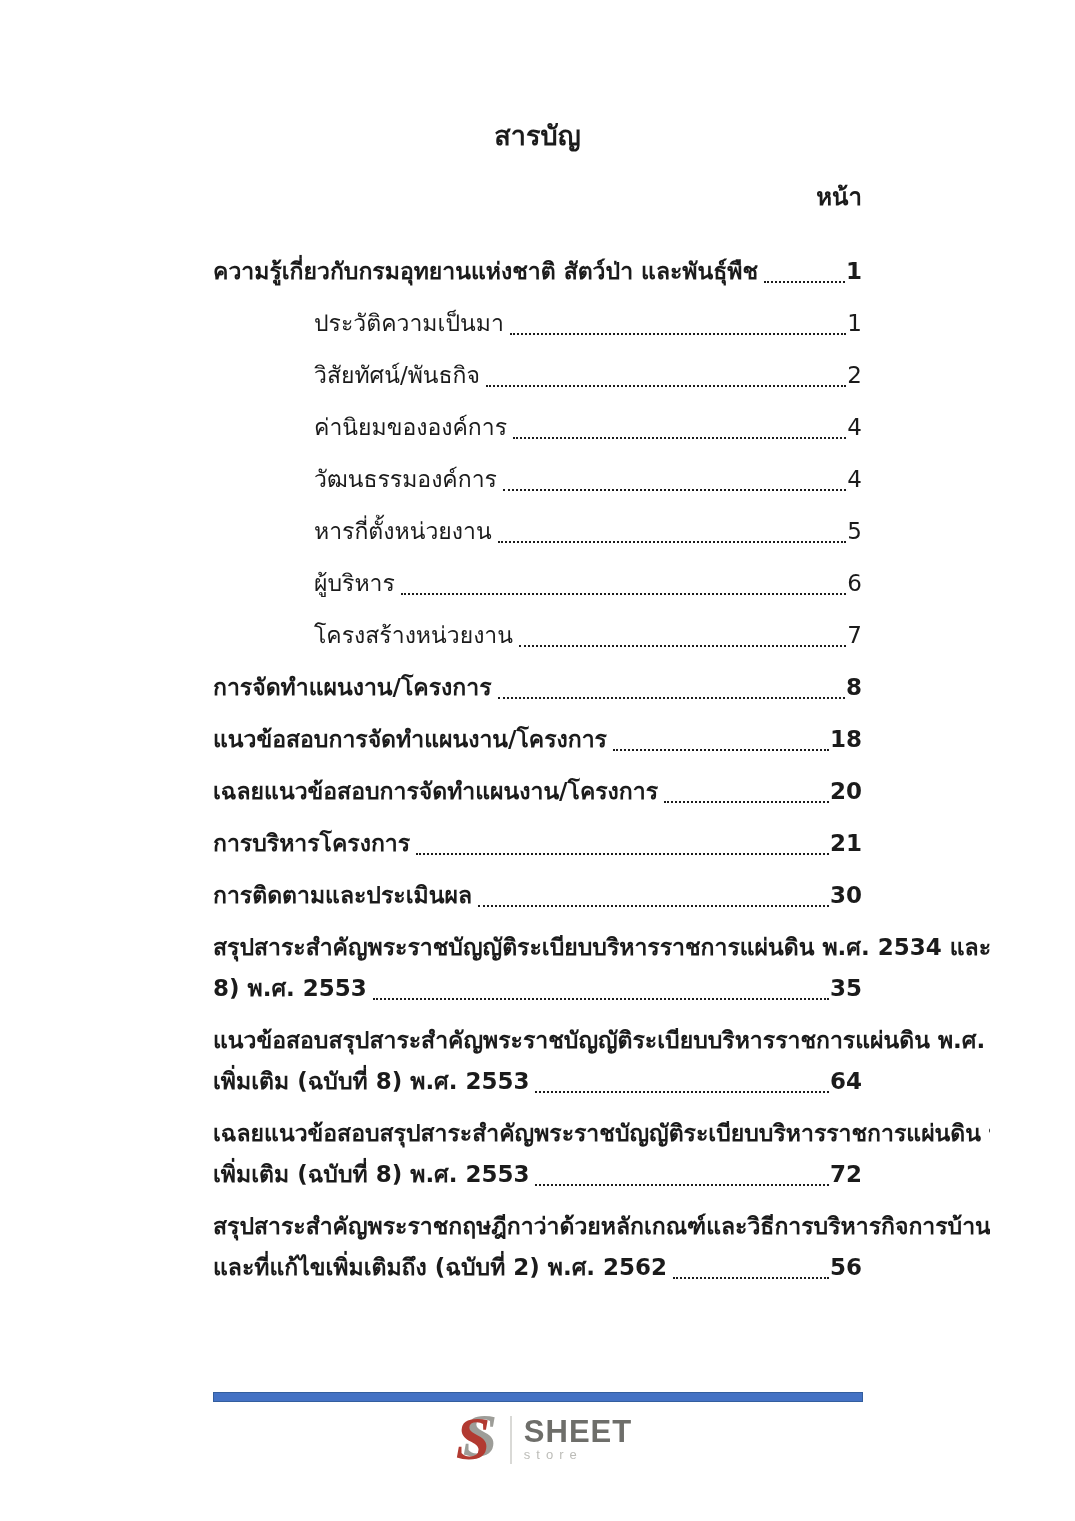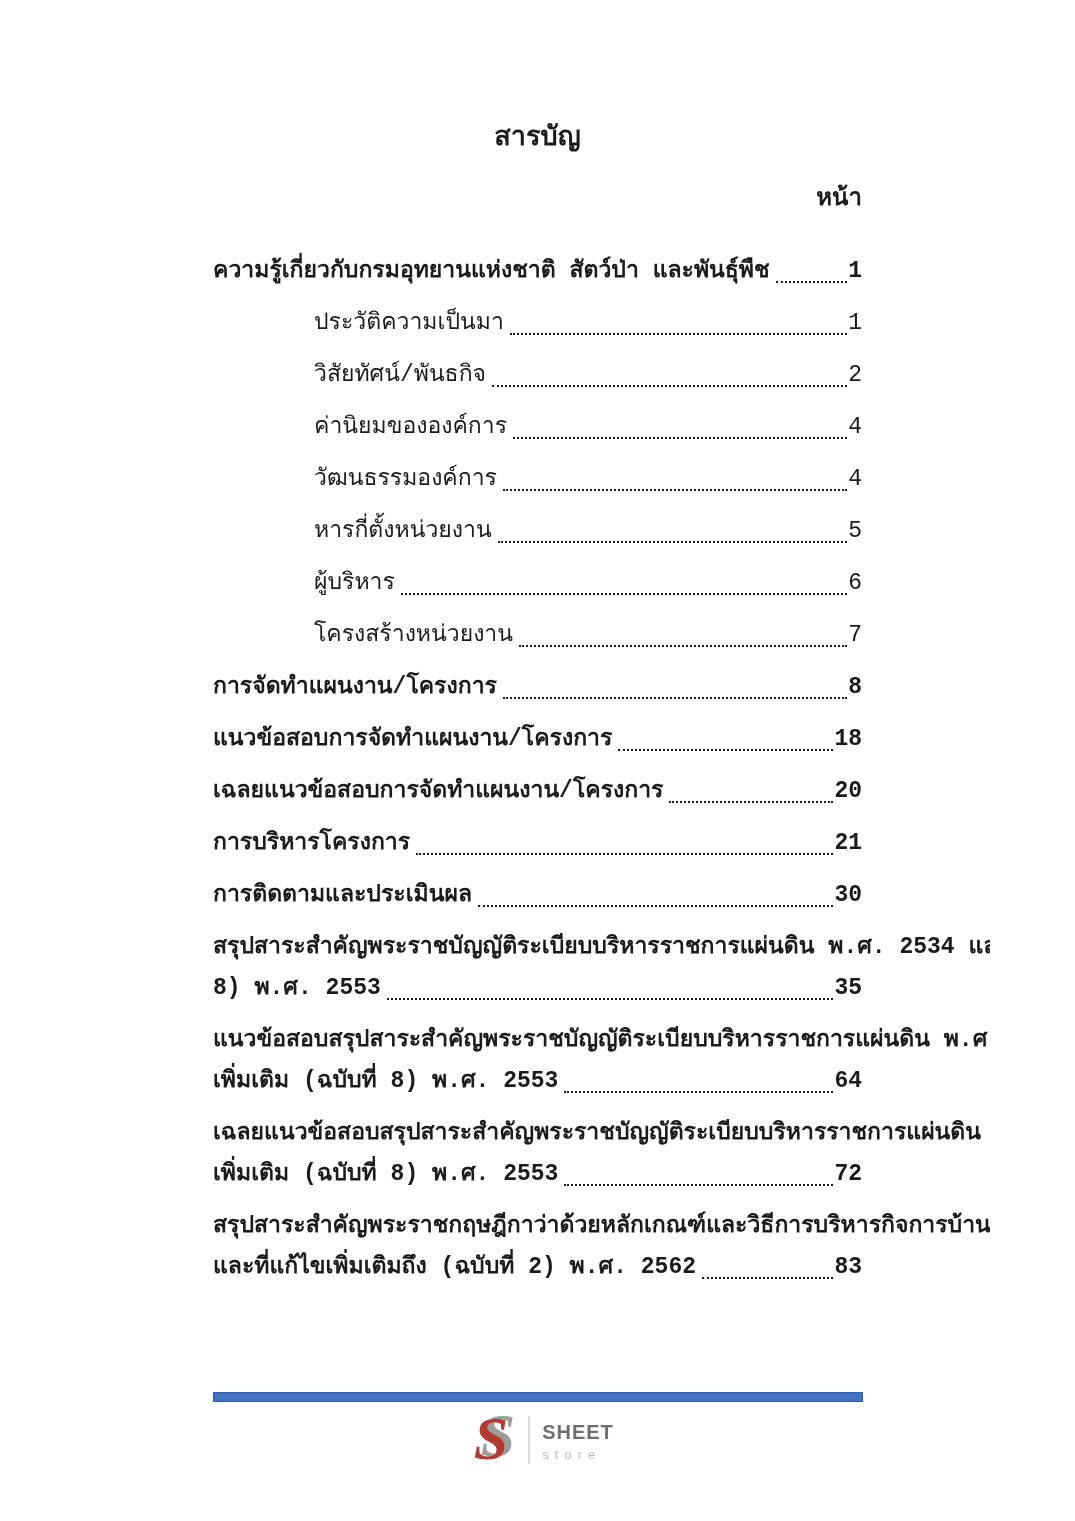--- a/index.html
+++ b/index.html
@@ -34,21 +34,20 @@
     font-size: 24px;
     font-weight: bold;
     line-height: 34px;
   }
   .toc-list {
     font-size: 23px;
   }
   .entry {
     margin-bottom: 11px;
     font-weight: normal;
-    font-family: Liberation Mono, monospace;
   }
   .entry.bold { font-weight: bold; }
   .entry.indent { padding-left: 101px; }
   .entry-line {
     display: flex;
     align-items: flex-end;
     line-height: 41px;
     white-space: nowrap;
   }
   .entry-text {
@@ -94,21 +93,21 @@
     margin: 0 12px 0 8px;
     flex: 0 0 auto;
   }
   .logo-wordmark {
     display: flex;
     flex-direction: column;
     justify-content: center;
   }
   .logo-brand {
     font-family: "Liberation Sans", sans-serif;
-    font-size: 20px;
+    font-size: 31px;
     font-weight: bold;
     letter-spacing: 1px;
     line-height: 30px;
     text-align: right;
   }
   .logo-sub {
     font-family: "Liberation Sans", sans-serif;
     font-size: 13px;
     letter-spacing: 6px;
     line-height: 16px;
@@ -296,21 +295,21 @@
   </div>
 
   <div class="entry bold">
     <div class="lines">
             <div class="entry-line">
               <span class="entry-text">สรุปสาระสำคัญพระราชกฤษฎีกาว่าด้วยหลักเกณฑ์และวิธีการบริหารกิจการบ้านเมืองที่ดี พ.ศ. 2546</span>
             </div>
             <div class="entry-line">
               <span class="entry-text">และที่แก้ไขเพิ่มเติมถึง (ฉบับที่ 2) พ.ศ. 2562</span>
               <span class="leader"></span>
-              <span class="entry-page">83</span>
+              <span class="entry-page">56</span>
             </div>
           </div>
   </div>
 </div>
   </div>
 
   <div class="footer">
     <div class="footer-bar" style="background: rgb(68, 114, 196);"></div>
 
     <div class="footer-logo">

